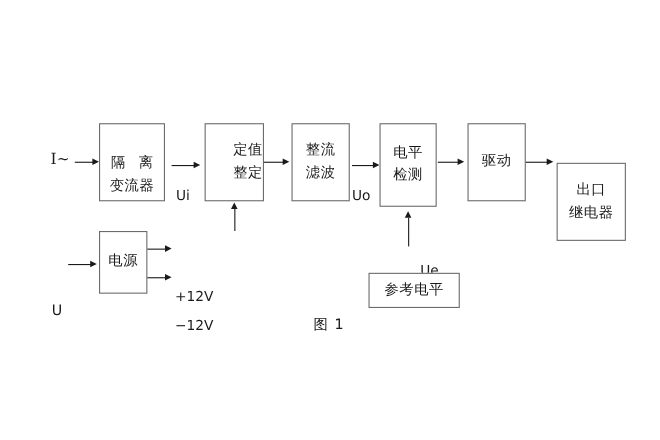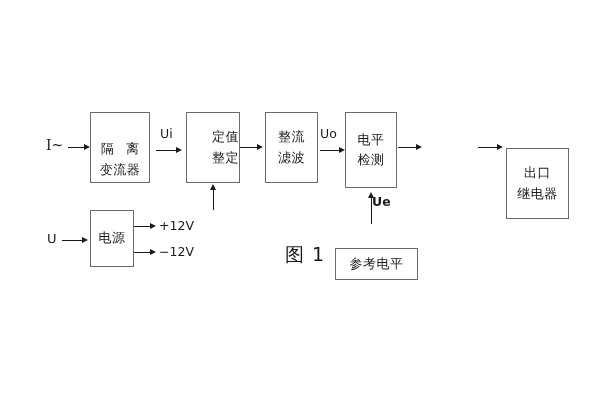--- a/index.html
+++ b/index.html
@@ -38,23 +38,24 @@
     letter-spacing: 4px;
     text-indent: 4px;
     margin-top: 24px;
   }
   
   .lbl {
     position: absolute;
     color: #1a1a1a;
     font-size: 13px;
     white-space: nowrap;
+    margin-top: 44px;
   }
   .lbl.sm { font-size: 12.5px; }
-  .lbl.cap { font-size: 19px; letter-spacing: 1px; }
+  .lbl.cap { font-size: 13px; letter-spacing: 1px; }
   
   .hline {
     position: absolute;
     height: 1px;
     background: #1a1a1a;
   }
   
   .vline {
     position: absolute;
     width: 1px;
@@ -119,20 +120,23 @@
   <div class="arrow-r" style="left:339px; top:146.5px;"></div>
 
   <div class="blk" style="left:345px; top:112px; width:52px; height:76px;">
     <span class="ln">电平</span>
     <span class="ln">检测</span>
   </div>
 
   <div class="hline" style="left:398px; top:147px; width:20px;"></div>
   <div class="arrow-r" style="left:416px; top:143.5px;"></div>
 
+  <div class="blk" style="left:425px; top:112px; width:53px; height:71px;">
+    <span class="ln">驱动</span>
+  </div>
 
   <div class="hline" style="left:478px; top:147px; width:21px;"></div>
   <div class="arrow-r" style="left:497px; top:143.5px;"></div>
 
   <div class="blk" style="left:506px; top:112px; width:63px; height:71px;margin-top:36px;">
     <span class="ln">出口</span>
     <span class="ln">继电器</span>
   </div>
 
   <span class="lbl" style="left:47px; top:231px;">U</span>
@@ -148,21 +152,21 @@
   <span class="lbl sm" style="left:159px; top:218px;">+12V</span>
 
   <div class="hline" style="left:134px; top:252px; width:18px;"></div>
   <div class="arrow-r" style="left:150px; top:248.5px;"></div>
   <span class="lbl sm" style="left:159px; top:244px;">−12V</span>
 
 
   <div class="vline" style="left:213px; top:190px; height:20px;"></div>
   <div class="arrow-u" style="left:209.5px; top:184px;"></div>
 
-  <span class="lbl sm" style="left:372px; top:194px;font-weight:bold;">Ue</span>
+  <span class="lbl sm" style="left:382px; top:194px;">Ue</span>
   <div class="vline" style="left:371px; top:198px; height:26px;"></div>
   <div class="arrow-u" style="left:367.5px; top:192px;"></div>
 
   <div class="blk" style="left:335px; top:224px; width:83px; height:32px;margin-top:24px;">
     <span class="ln">参考电平</span>
   </div>
 
   <span class="lbl cap" style="left:285px; top:242px;">图 1</span>
 
 </div>

